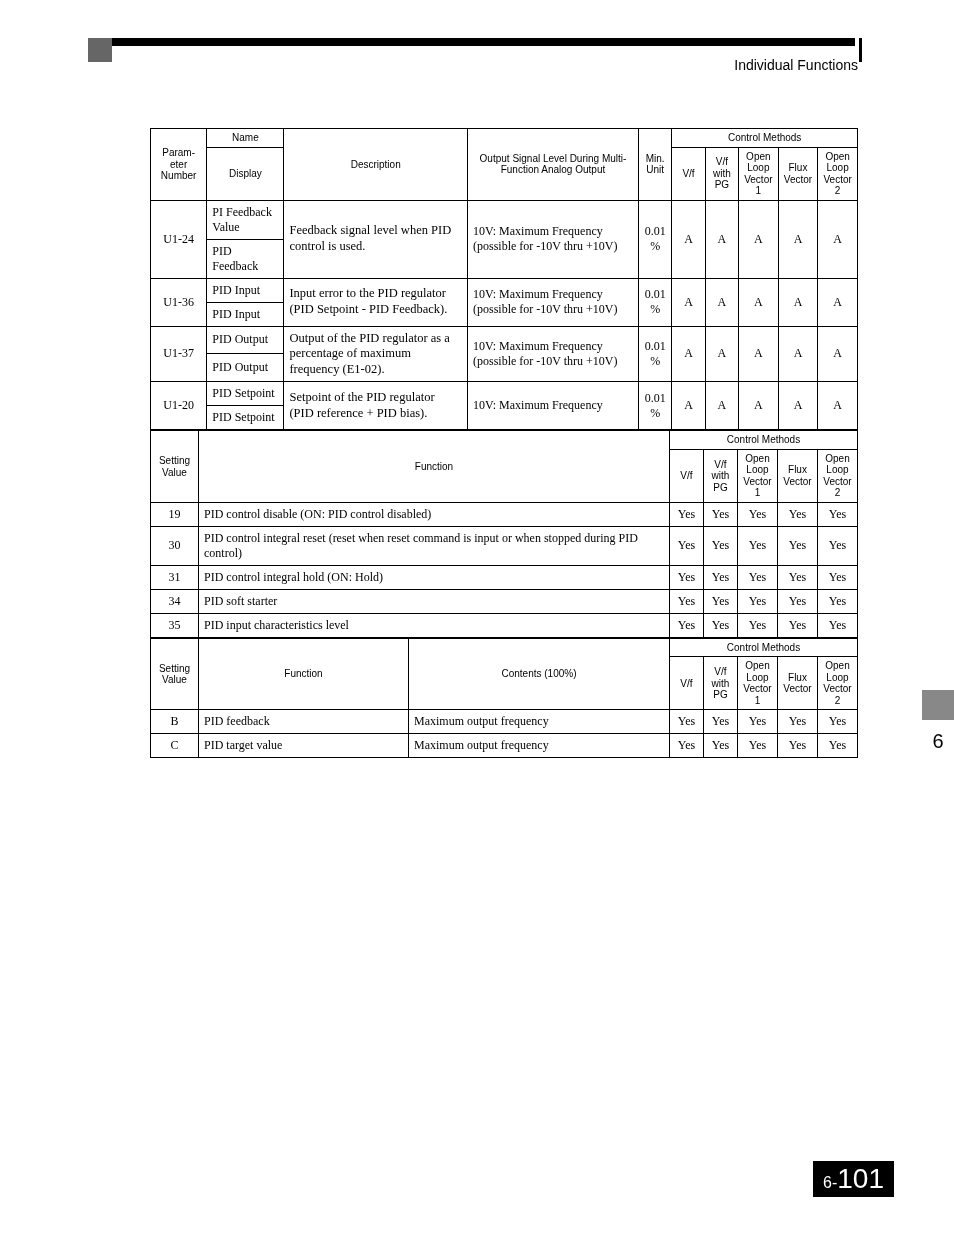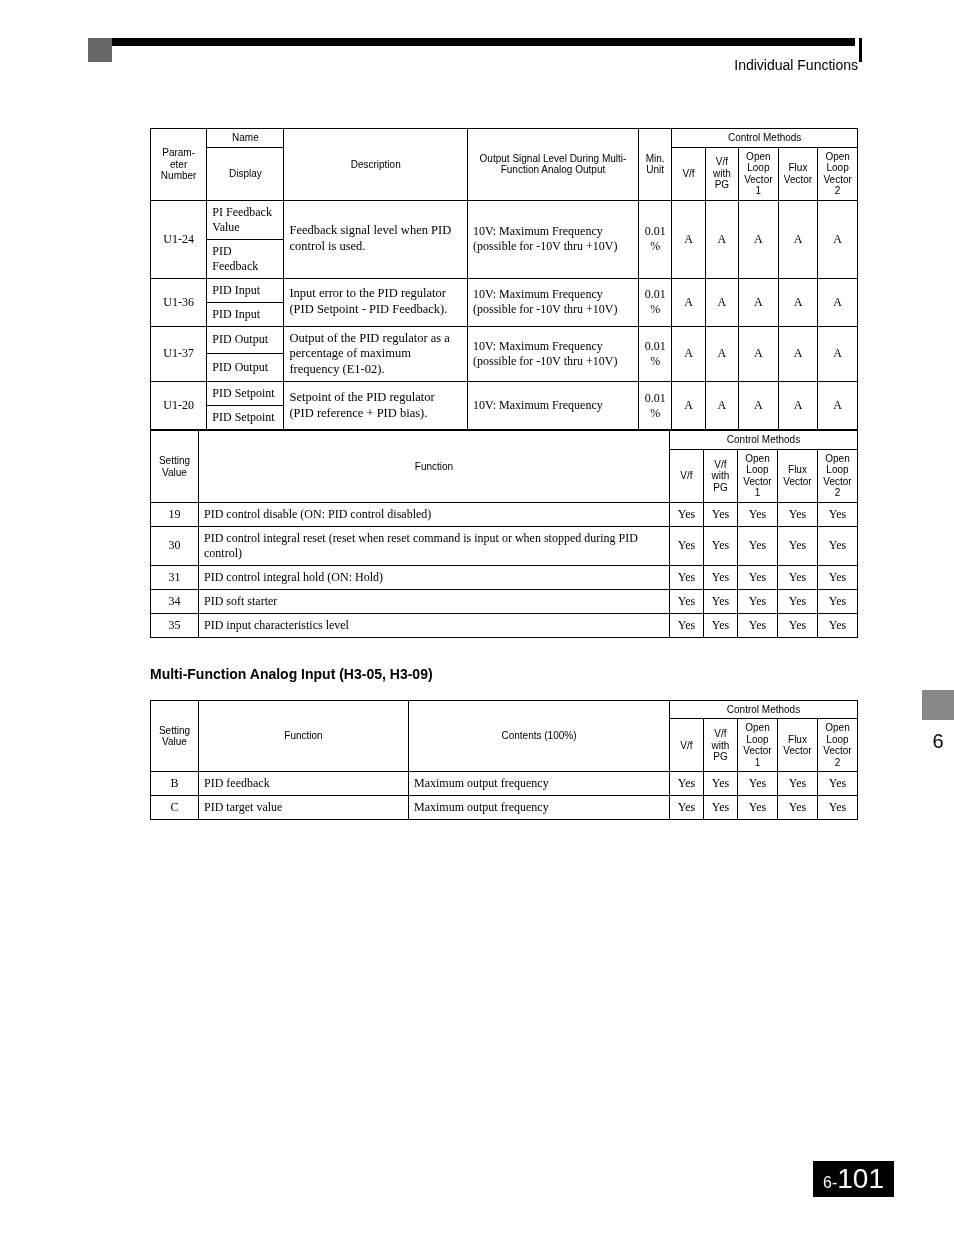--- a/index.html
+++ b/index.html
@@ -283,21 +283,20 @@
           <td>PID input characteristics level</td>
           <td class="center">Yes</td>
           <td class="center">Yes</td>
           <td class="center">Yes</td>
           <td class="center">Yes</td>
           <td class="center">Yes</td>
         </tr>
       </tbody>
   </table>
 
-  <div class="section-h">Multi-Function Analog Input (H3-05, H3-09)</div>
 
   <table class="cm-small">
     <colgroup>
       <col style="width:48px">
         <col style="width:210px">
         <col>
       <col style="width:34px">
         <col style="width:34px">
         <col style="width:40px">
         <col style="width:40px">

